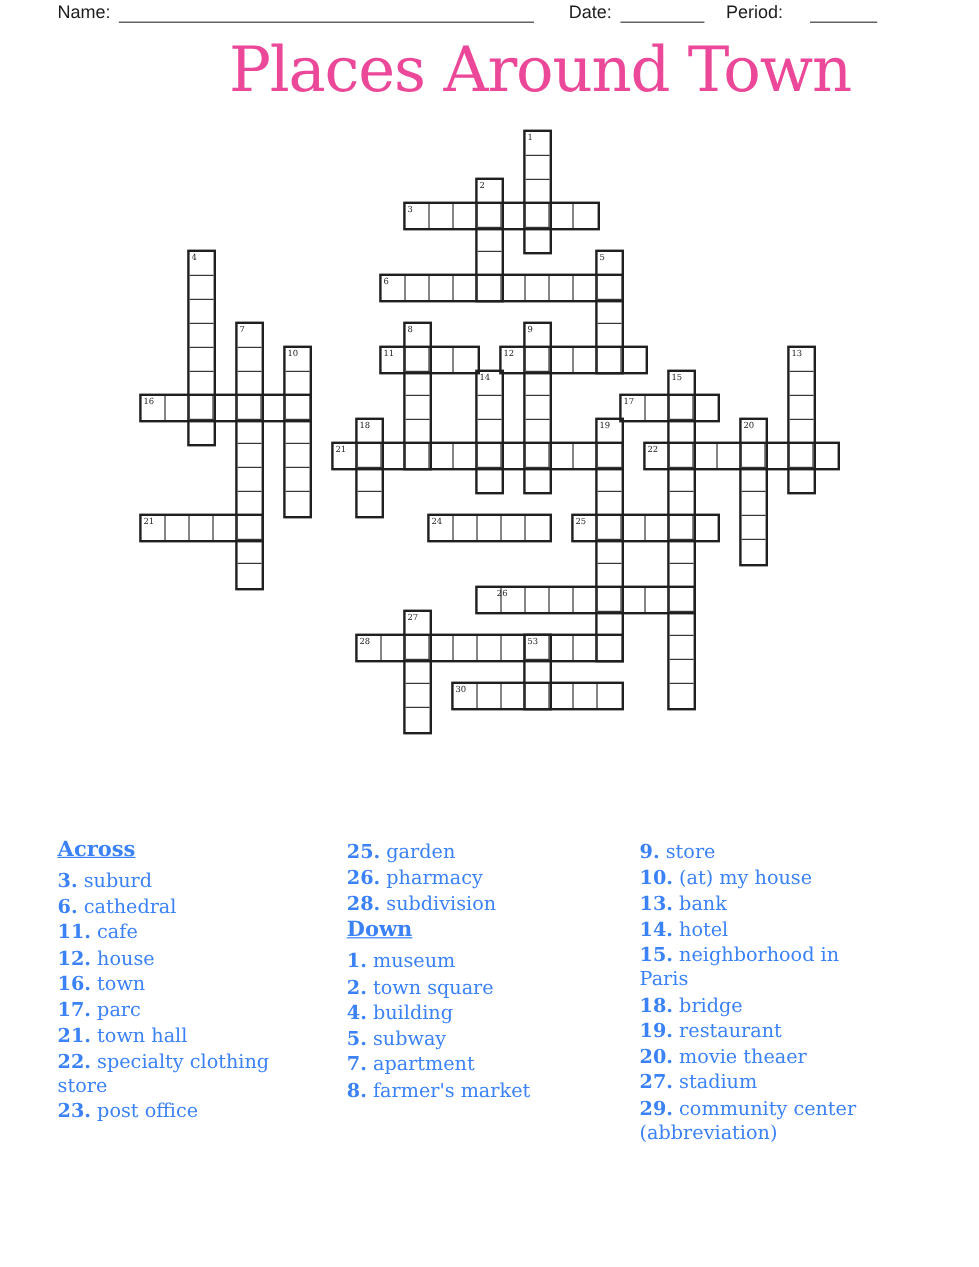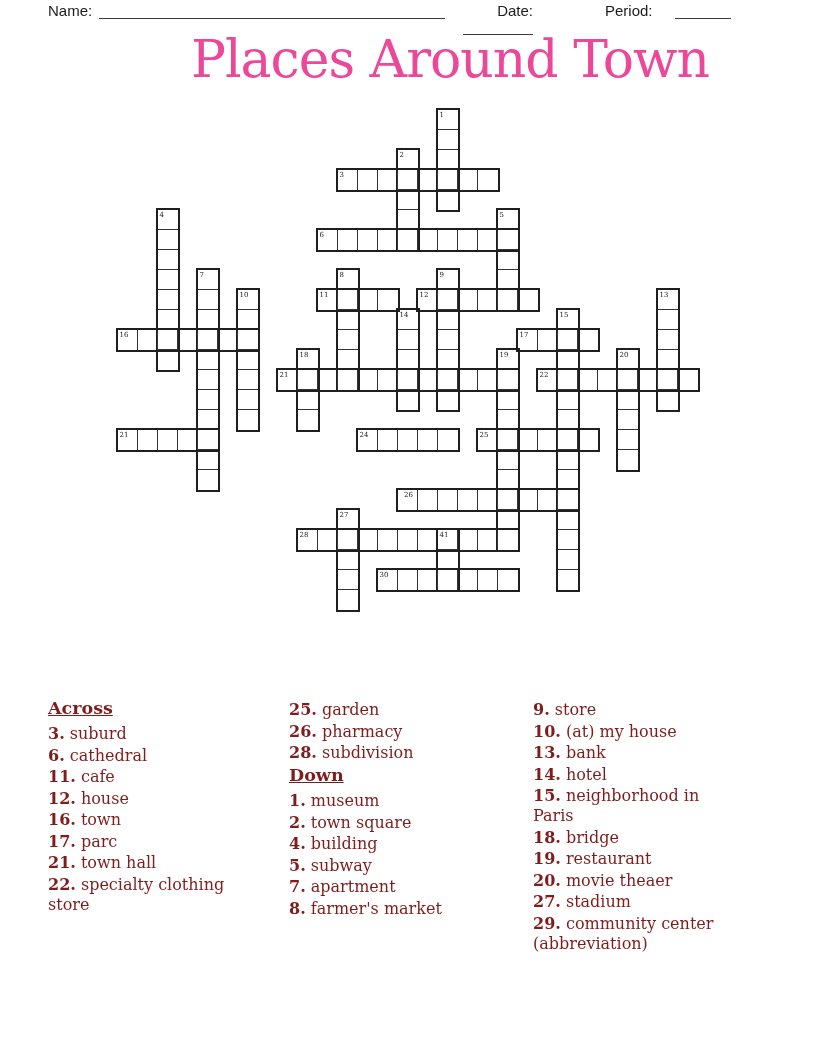--- a/index.html
+++ b/index.html
@@ -4,42 +4,42 @@
 <style>
   html,body{margin:0;padding:0;background:#fff;}
   .page{position:relative;width:816px;height:1056px;background:#ffffff;overflow:hidden;
         font-family:"Liberation Sans",sans-serif;color:#141414;}
 
   
   .hdr-group{position:absolute;top:2px;display:flex;align-items:flex-end;font-size:15px;color:#1c1c1c;}
   .hdr-label{line-height:17px;}
   .fill-line{display:inline-block;height:15px;border-bottom:1.6px solid #3c3c3c;margin-left:7px;}
   #name-group{left:48px;}  #name-group .fill-line{width:346px;}
-  #date-group{left:456px;flex-direction:column;} #date-group .fill-line{width:70px;}
+  #date-group{left:474px;} #date-group .fill-line{width:70px;}
   #period-group{left:605px;gap:15px;} #period-group .fill-line{width:56px;}
 
   
   .title{position:absolute;top:30px;left:0;width:816px;text-align:center;
          font-family:"DejaVu Serif","Liberation Serif",serif;font-size:52px;line-height:58px;
          color:#ec4899;letter-spacing:-1px;margin-left:42px;}
 
   
   #grid{position:absolute;left:0;top:0;width:816px;height:680px;}
   .word{position:absolute;display:flex;border:2px solid #1f1f1f;background:transparent;}
   .word.across{flex-direction:row;}
   .word.down{flex-direction:column;}
   .cell{width:20px;height:20px;box-sizing:border-box;background:transparent;}
   .word.across .cell:not(:last-child){border-right:1.4px solid #353535;}
   .word.down .cell:not(:last-child){border-bottom:1.4px solid #353535;}
   .cellnum{position:absolute;font-family:"DejaVu Serif","Liberation Serif",serif;
            font-size:7px;line-height:8px;color:#222;z-index:5;}
 
   
   .clue-col{position:absolute;font-family:"DejaVu Serif","Liberation Serif",serif;
-            font-size:16px;line-height:20px;color:#7f1d1d;}
+            font-size:16px;line-height:20px;color:#3b82f6;}
   #clue-col-1{left:48px;top:698px;width:202px;}
   #clue-col-2{left:289px;top:700px;width:232px;}
   #clue-col-3{left:533px;top:700px;width:204px;}
   .clue-heading{font-size:17.5px;font-weight:bold;text-decoration:underline;margin:0 0 6px 0;}
   #clue-col-2 .clue-heading{margin-top:2px;}
   .clue{margin:0 0 1.5px 0;}
   .clue b{font-weight:bold;}
 </style>
 </head>
 <body>
@@ -315,21 +315,21 @@
         <div class="cell"></div>
         <div class="cell"></div>
         <div class="cell"></div>
         <div class="cell"></div>
         <div class="cell"></div>
         <div class="cell"></div>
         <div class="cell"></div>
         <div class="cell"></div>
         <div class="cell"></div>
       </div>
-      <span class="cellnum" style="left: 404px; top: 491px;">26</span>
+      <span class="cellnum" style="left: 414px; top: 491px;">26</span>
       <div class="word down" style="left: 336px; top: 508px;">
         <div class="cell"></div>
         <div class="cell"></div>
         <div class="cell"></div>
         <div class="cell"></div>
         <div class="cell"></div>
       </div>
       <span class="cellnum" style="left: 339.5px; top: 511px;">27</span>
       <div class="word across" style="left: 296px; top: 528px;">
         <div class="cell"></div>
@@ -343,21 +343,21 @@
         <div class="cell"></div>
         <div class="cell"></div>
         <div class="cell"></div>
       </div>
       <span class="cellnum" style="left: 299.5px; top: 531px;">28</span>
       <div class="word down" style="left: 436px; top: 528px;">
         <div class="cell"></div>
         <div class="cell"></div>
         <div class="cell"></div>
       </div>
-      <span class="cellnum" style="left: 439.5px; top: 531px;">41</span>
+      <span class="cellnum" style="left: 439.5px; top: 531px;">53</span>
       <div class="word across" style="left: 376px; top: 568px;">
         <div class="cell"></div>
         <div class="cell"></div>
         <div class="cell"></div>
         <div class="cell"></div>
         <div class="cell"></div>
         <div class="cell"></div>
         <div class="cell"></div>
       </div>
       <span class="cellnum" style="left: 379.5px; top: 571px;">30</span>
@@ -366,20 +366,21 @@
   <div class="clue-col" id="clue-col-1">
       <div class="clue-heading">Across</div>
       <div class="clue"><b>3.</b> suburd</div>
       <div class="clue"><b>6.</b> cathedral</div>
       <div class="clue"><b>11.</b> cafe</div>
       <div class="clue"><b>12.</b> house</div>
       <div class="clue"><b>16.</b> town</div>
       <div class="clue"><b>17.</b> parc</div>
       <div class="clue"><b>21.</b> town hall</div>
       <div class="clue"><b>22.</b> specialty clothing store</div>
+      <div class="clue"><b>23.</b> post office</div>
     </div>
   <div class="clue-col" id="clue-col-2">
       <div class="clue"><b>25.</b> garden</div>
       <div class="clue"><b>26.</b> pharmacy</div>
       <div class="clue"><b>28.</b> subdivision</div>
       <div class="clue-heading">Down</div>
       <div class="clue"><b>1.</b> museum</div>
       <div class="clue"><b>2.</b> town square</div>
       <div class="clue"><b>4.</b> building</div>
       <div class="clue"><b>5.</b> subway</div>

